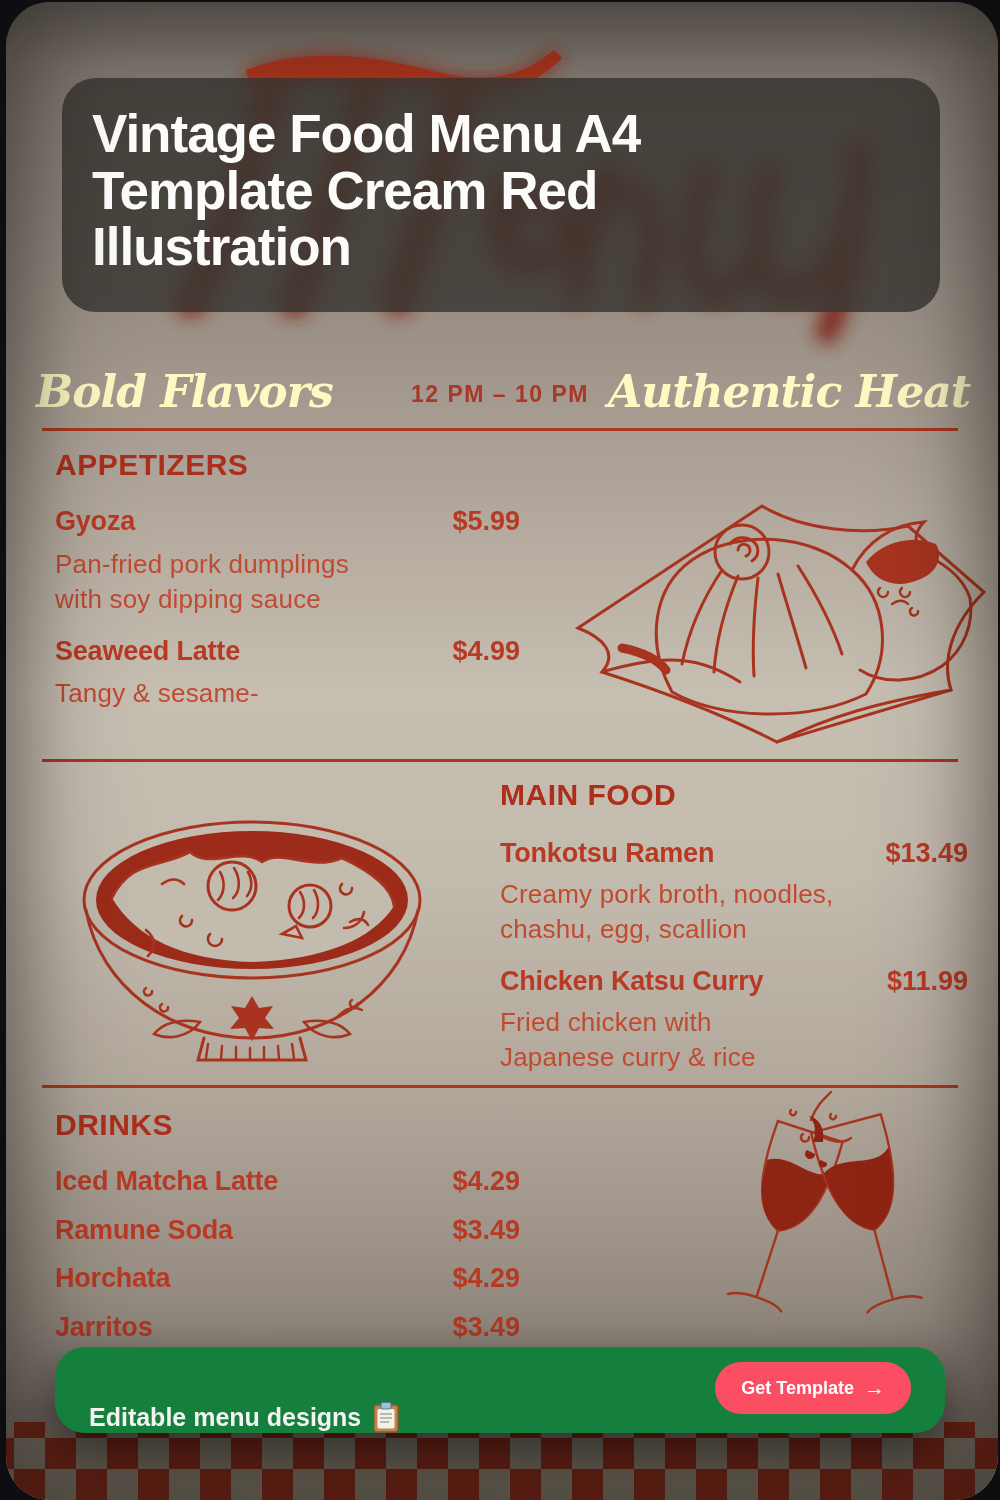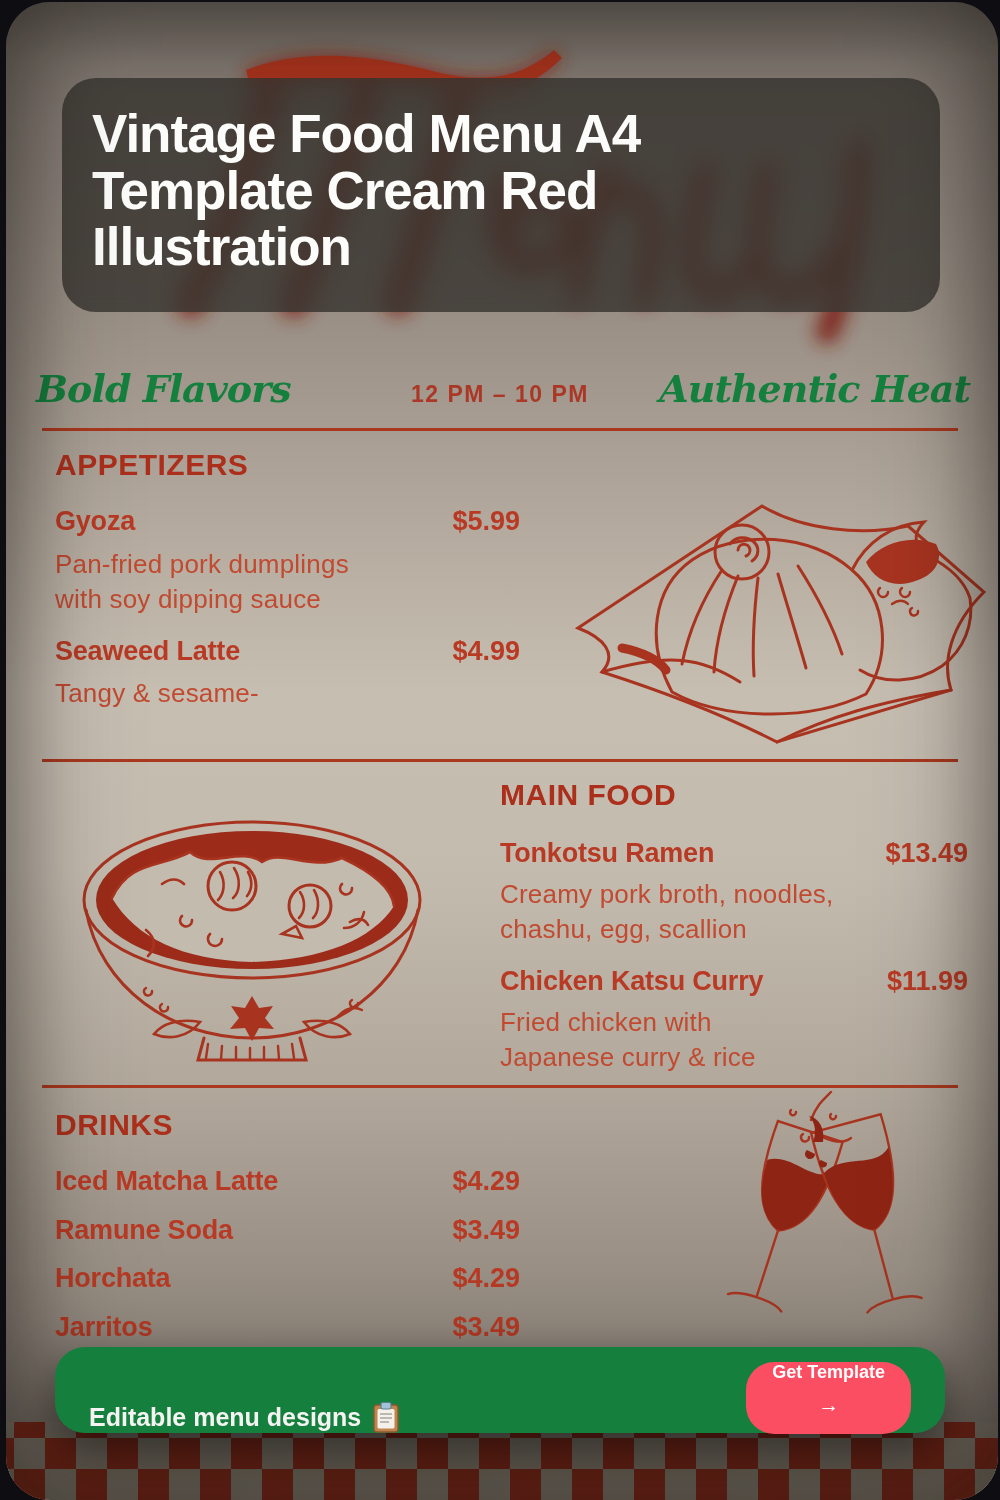--- a/index.html
+++ b/index.html
@@ -13,21 +13,21 @@
         box-shadow:inset 0 0 90px rgba(20,16,12,.25), inset 0 -110px 130px rgba(15,12,10,.40),
                    inset 0 46px 70px rgba(25,22,18,.16);}
   
   .title-box{position:absolute;left:62px;top:78px;width:878px;height:234px;border-radius:34px;
         background:rgba(56,52,47,.82);backdrop-filter:blur(9px);-webkit-backdrop-filter:blur(9px);
         z-index:2;}
   .title-box h1{margin:28px 0 0 30px;width:680px;color:#fcfcfa;font-size:53px;line-height:1.07;
         font-weight:800;letter-spacing:-1px;}
   
   .script{position:absolute;z-index:2;font-family:"DejaVu Serif",serif;font-style:italic;
-        font-weight:bold;font-size:38px;color:#15803d;letter-spacing:-1px;}
+        font-weight:bold;font-size:44px;color:#fef9c3;letter-spacing:-1px;}
   .script-left{left:36px;top:366px;}
   .script-right{right:30px;top:366px;}
   .hours{position:absolute;z-index:2;left:50%;transform:translateX(-50%);top:381px;
         font-size:23px;font-weight:600;letter-spacing:1.5px;color:#ab3826;}
   .divider{position:absolute;left:42px;width:916px;height:3px;background:#a9381f;z-index:2;}
   
   .sec-title{position:absolute;z-index:2;font-size:30px;font-weight:800;letter-spacing:.5px;color:#ac2f1b;}
   .item-row{position:absolute;z-index:2;display:flex;justify-content:space-between;align-items:baseline;}
   .item-name{font-size:27px;font-weight:800;color:#b93a24;letter-spacing:-.2px;}
   .item-price{font-size:27px;font-weight:800;color:#b93a24;}
@@ -36,23 +36,23 @@
   
   .checker{position:absolute;left:0;right:0;bottom:0;height:78px;z-index:1;
         background:repeating-conic-gradient(#8e2c1c 0% 25%,#8f8779 25% 50%);
         background-size:62px 62px;background-position:8px 16px;}
   
   .cta-bar{position:absolute;left:55px;top:1347px;width:890px;height:86px;border-radius:30px;
         background:#15803d;z-index:5;box-shadow:0 20px 45px rgba(0,0,0,.5);
         display:flex;align-items:flex-end;}
   .cta-label{margin-left:34px;color:#f4f3f2;font-size:25px;font-weight:600;display:flex;
         align-items:center;gap:12px;}
-  .cta-btn{position:absolute;right:34px;top:15px;height:72px;padding:0 26px;border:none;
+  .cta-btn{position:absolute;right:34px;top:15px;height:52px;padding:0 26px;border:none;
         border-radius:28px;background:#fb4e62;color:#fff;font-family:"Liberation Sans",sans-serif;
-        font-size:18px;font-weight:800;display:flex;align-items:center;gap:10px;cursor:pointer;flex-direction:column;}
+        font-size:18px;font-weight:800;display:flex;align-items:center;gap:10px;cursor:pointer;}
   .cta-btn .arrow{font-size:21px;font-weight:700;}
 </style>
 </head>
 <body>
 
 <div class="stage">
   <div class="card">
 
     <svg class="menu-script" viewBox="0 0 1000 360" fill="none">
       <defs>

